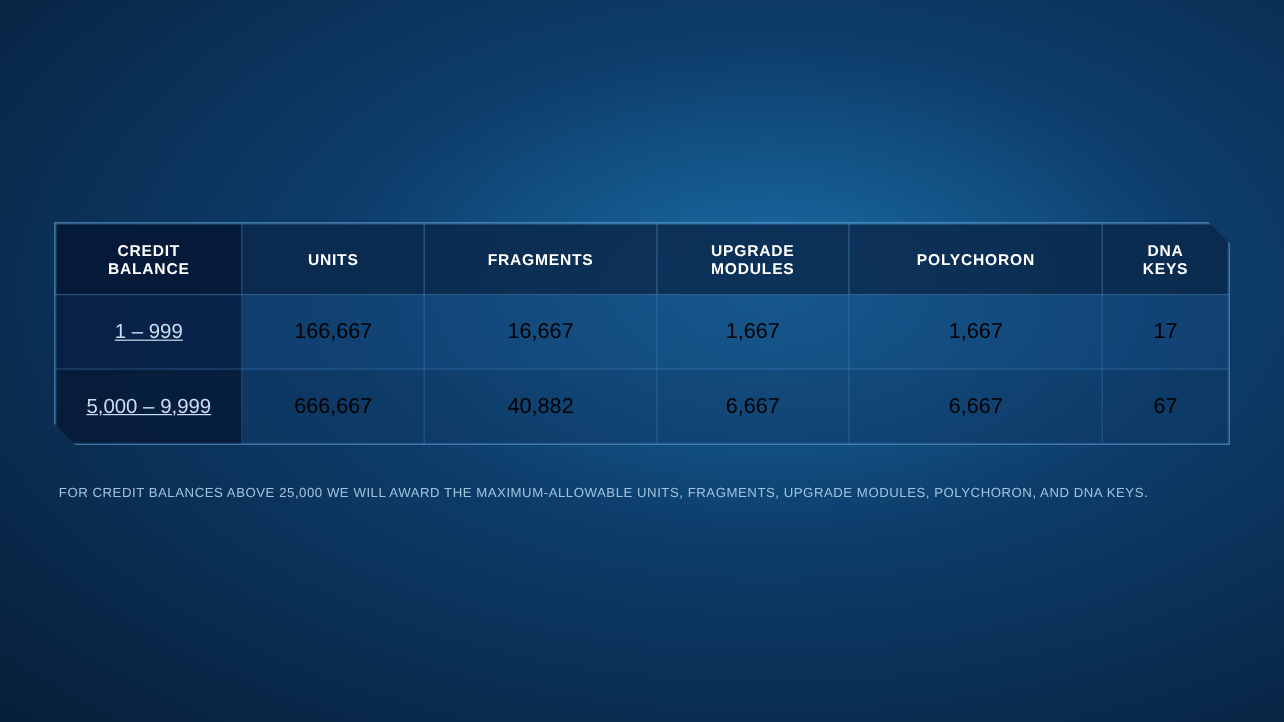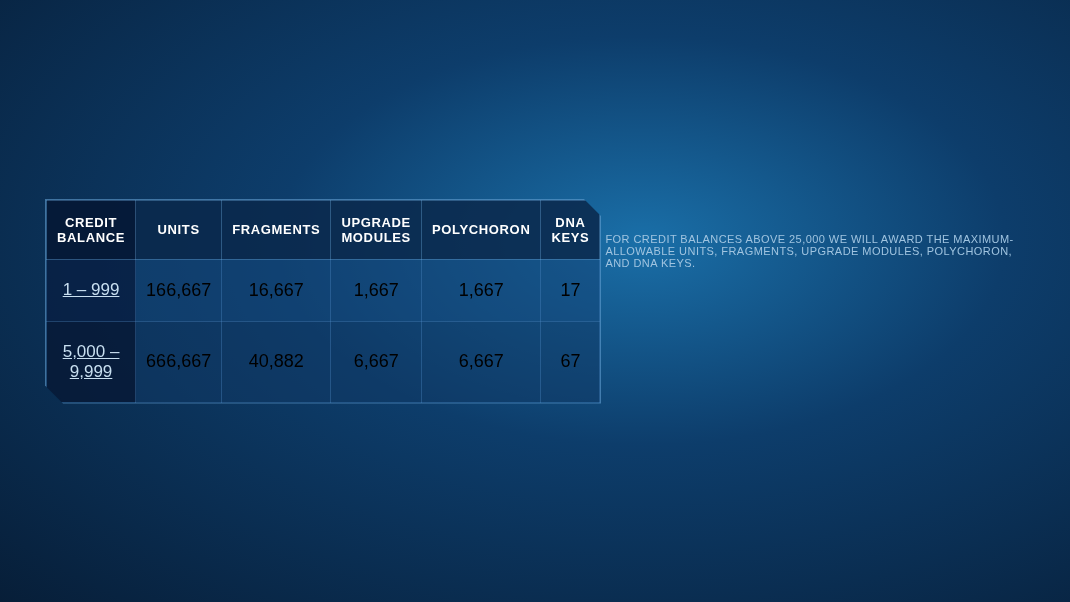--- a/index.html
+++ b/index.html
@@ -11,21 +11,21 @@
       background: radial-gradient(ellipse at 60% 40%, #1a6fa8 0%, #0d3d6b 40%, #071e38 100%);
       display: flex;
       align-items: center;
       justify-content: center;
       font-family: 'Arial', sans-serif;
     }
 
     .container {
       width: 980px;
       display: flex;
-      flex-direction: row;
+      flex-direction: column;
       gap: 0;
     }
 
     .table-wrapper {
       border: 1.5px solid rgba(100, 160, 210, 0.6);
       background: transparent;
       clip-path: polygon(0 0, calc(100% - 18px) 0, 100% 18px, 100% 100%, 18px 100%, 0 calc(100% - 18px));
     }
 
     table {

